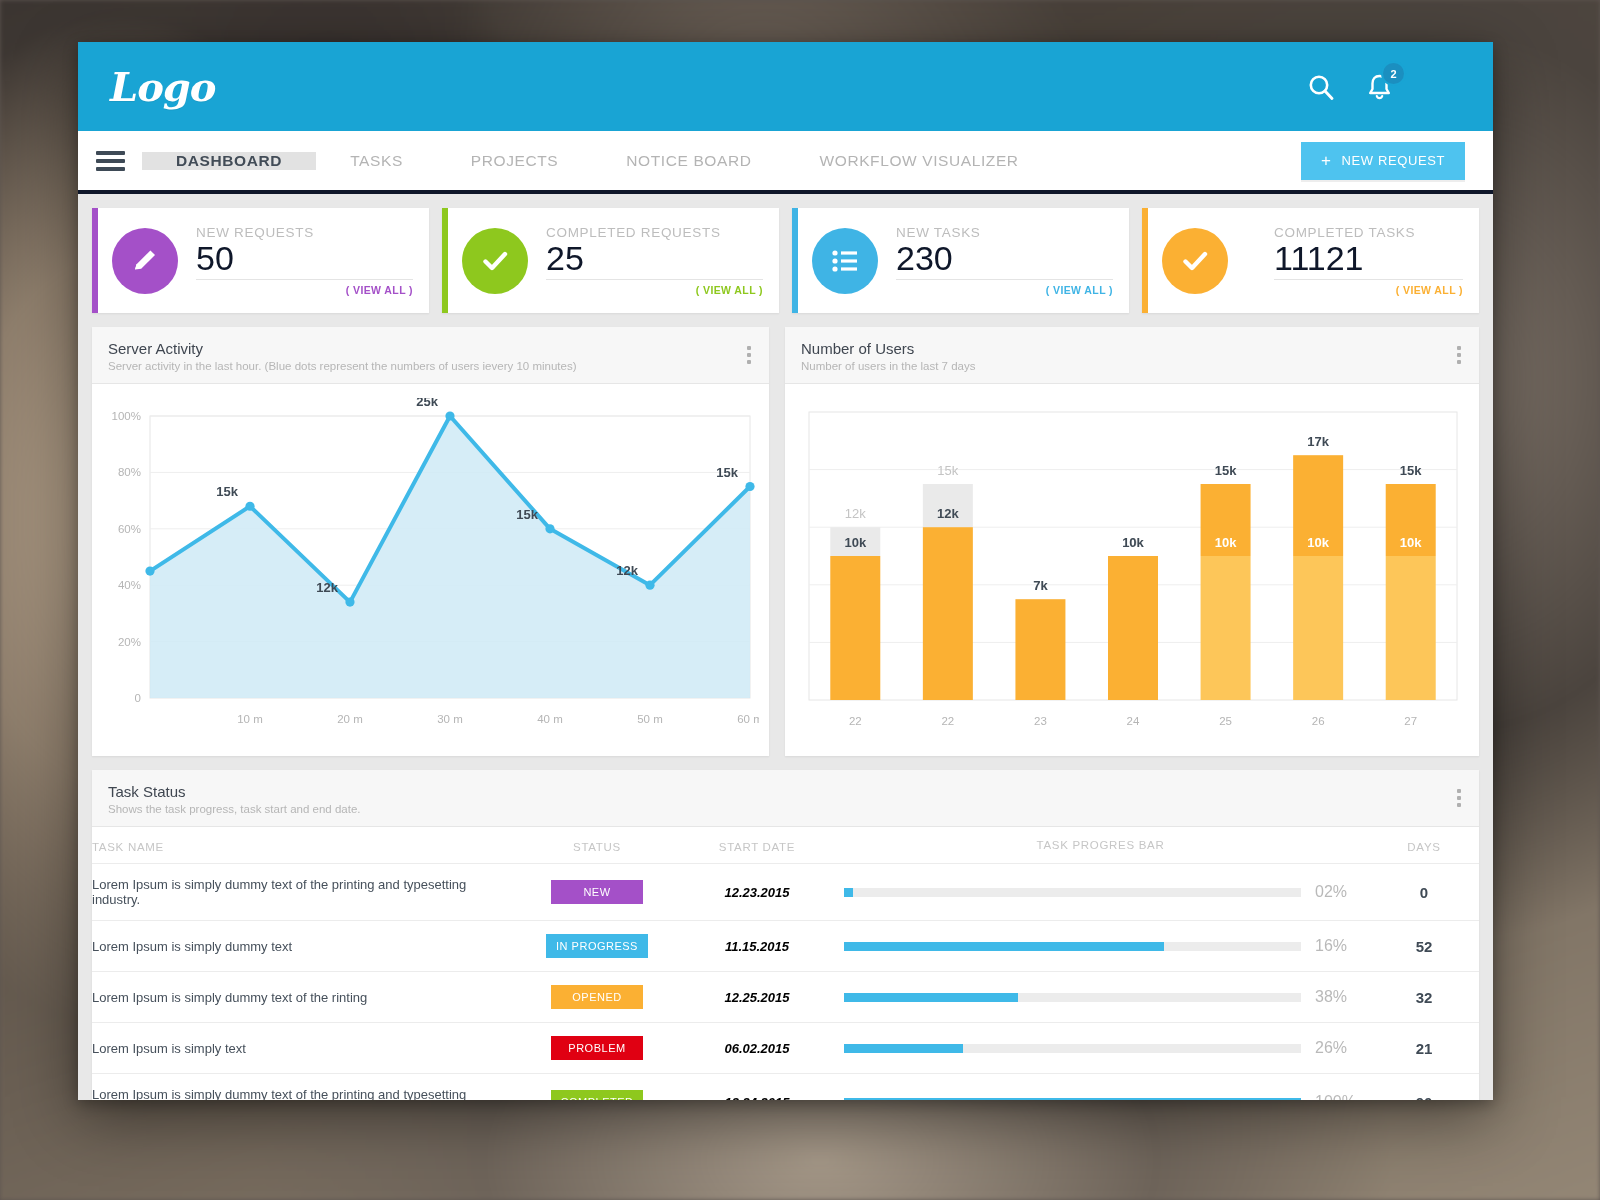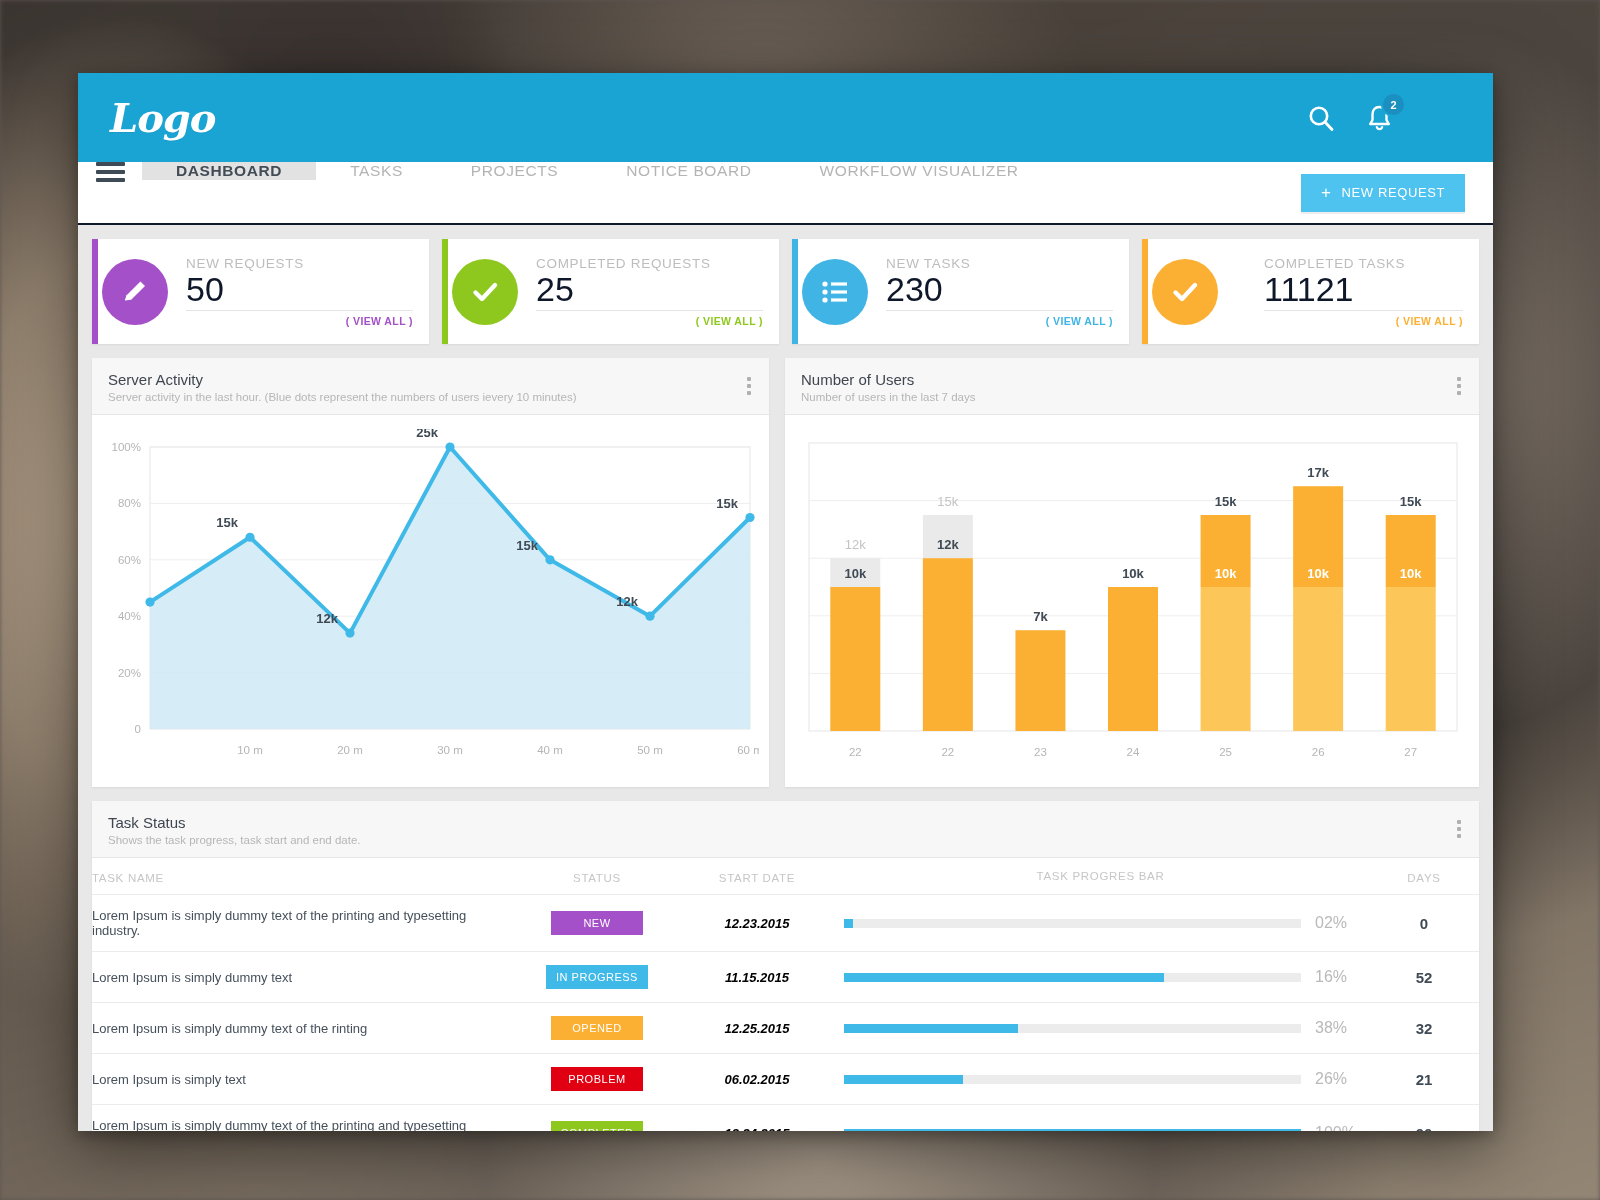--- a/index.html
+++ b/index.html
@@ -18,21 +18,21 @@
       radial-gradient(ellipse 420px 700px at 120px 520px, #b3a089 0%, #8e7e6c 38%, rgba(60,52,46,0) 72%),
       radial-gradient(ellipse 300px 640px at 330px 340px, #241f1d 0%, #3a3330 45%, rgba(40,35,32,0) 75%),
       radial-gradient(ellipse 460px 540px at 760px 120px, #6d6258 0%, rgba(70,62,55,0) 70%),
       radial-gradient(ellipse 520px 700px at 1460px 380px, #7d7268 0%, #4b443e 50%, rgba(50,45,40,0) 80%),
       radial-gradient(ellipse 700px 420px at 820px 1160px, #a59888 0%, #6e645a 48%, rgba(60,54,48,0) 82%),
       linear-gradient(160deg, #3b3531 0%, #51483f 35%, #6b6054 62%, #938675 100%);
     filter: blur(2px);
   }
   #window {
     position: absolute;
-    left: 78px; top: 73px;
+    left: 78px; top: 42px;
     width: 1415px; height: 1058px;
     background: #e8e8e8;
     box-shadow: 0 18px 60px rgba(0,0,0,.45), 0 4px 14px rgba(0,0,0,.3);
     overflow: hidden;
   }
 
   
   .brandbar {
     height: 89px; background: #19a4d4;
     display: flex; align-items: center; justify-content: space-between;
@@ -50,22 +50,22 @@
     width: 21px; height: 21px; border-radius: 50%;
     background:#1b8fc0; color:#fff; font-size: 11px; font-weight: 700;
     display:flex; align-items:center; justify-content:center;
     box-shadow: 0 0 0 2px #19a4d4;
   }
   .hamburger-w { width: 30px; display:flex; flex-direction:column; gap:5px; }
   .hamburger-w i { display:block; height: 3px; background:#fff; border-radius:1px; }
 
   
   .navbar {
-    height: 63px; background:#fff; display:flex; align-items:flex-start;
-    border-bottom: 2px solid #0f172a; position: relative;
+    height: 63px; background:#fff; display:flex; align-items:center;
+    border-bottom: 4px solid #0f172a; position: relative;
   }
   .nav-burger {
     width: 64px; display:flex; align-items:center; justify-content:center; cursor:pointer;
   }
   .nav-burger span { width: 29px; display:flex; flex-direction:column; gap:4px; }
   .nav-burger i { display:block; height:4px; background:#3e4a56; border-radius:1px; }
   .tabs { display:flex; align-items:stretch; }
   .tab {
     display:flex; align-items:center; padding: 0 34px;
     font-size: 15.5px; letter-spacing: .6px; color:#b4b4b4; cursor:pointer;
@@ -81,21 +81,21 @@
   }
   .newreq .plus { font-size: 17px; line-height: 1; font-weight: 400; }
 
   
   .content { padding: 14px 14px 0 14px; }
 
   
   .stats { display:flex; gap: 13px; }
   .stat {
     flex: 1; background:#fff; height: 105px; display:flex; align-items:center;
-    border-left: 6px solid #999; position:relative; padding-left: 4px;
+    border-left: 6px solid #999; position:relative; padding-left: 14px;
     box-shadow: 0 1px 2px rgba(0,0,0,.07);
   }
   .stat .bubble {
     width: 66px; height: 66px; border-radius:50%; flex:0 0 auto;
     display:flex; align-items:center; justify-content:center; color:#fff;
   }
   .stat .sbody { flex:1; padding: 0 16px 0 18px; }
   .stat .slabel {
     font-size: 13.5px; color:#bdbdbd; letter-spacing:.7px; margin-bottom: 1px;
   }

